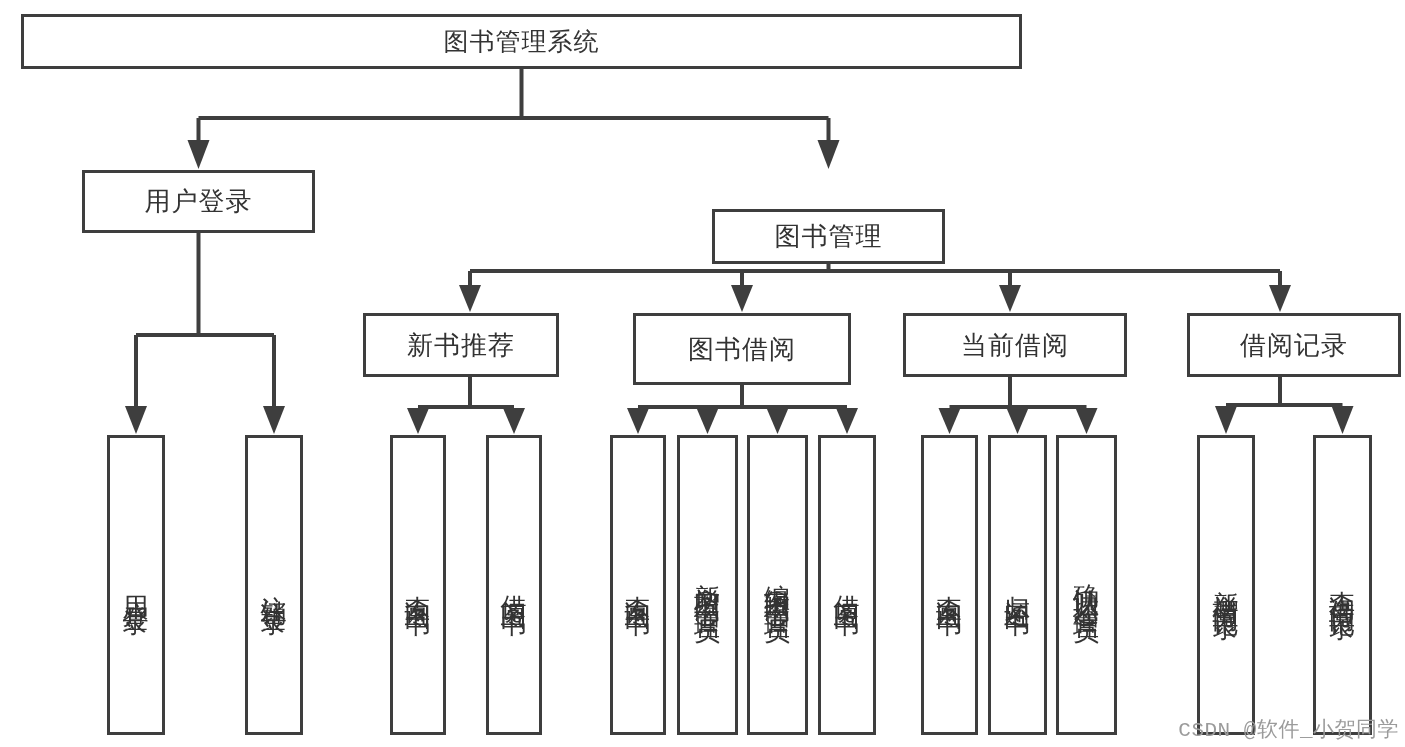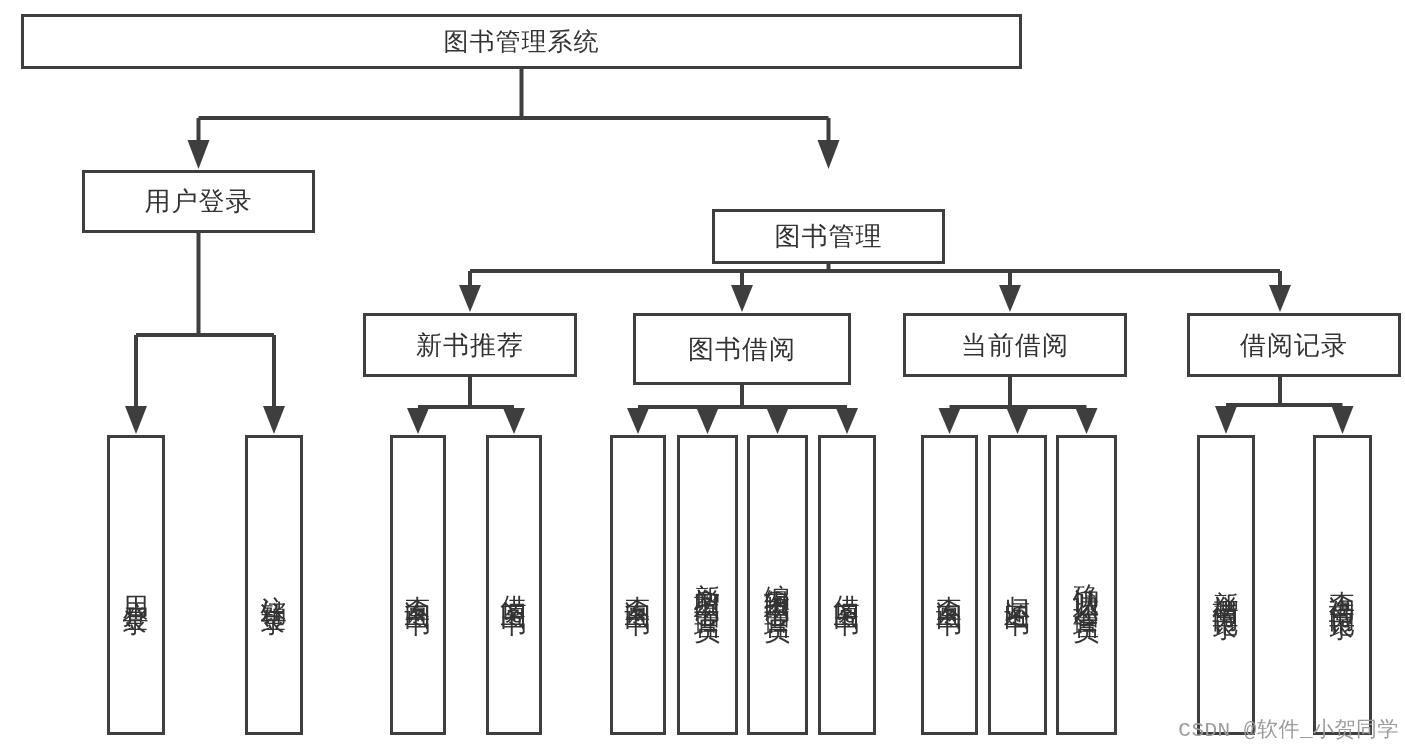--- a/index.html
+++ b/index.html
@@ -80,21 +80,21 @@
     <polygon points="1215,406 1237,406 1226,434"></polygon>
     <polygon points="1331.5,406 1353.5,406 1342.5,434"></polygon>
   </g>
 </svg>
 
 <div class="node h-node root-node" style="left:21px;top:14px;width:1001px;height:55px;">图书管理系统</div>
 
 <div class="node h-node" style="left:82px;top:170px;width:233px;height:63px;">用户登录</div>
 <div class="node h-node" style="left:712px;top:170px;width:233px;height:55px;margin-top:39px;">图书管理</div>
 
-<div class="node h-node" style="left:363px;top:313px;width:214px;height:64px;">新书推荐</div>
+<div class="node h-node" style="left:363px;top:313px;width:196px;height:64px;">新书推荐</div>
 <div class="node h-node" style="left:633px;top:313px;width:218px;height:72px;">图书借阅</div>
 <div class="node h-node" style="left:903px;top:313px;width:224px;height:64px;font-family:Liberation Serif, serif;">当前借阅</div>
 <div class="node h-node" style="left:1173px;top:313px;width:214px;height:64px;margin-left:14px;">借阅记录</div>
 
 <div class="node v-node" style="left:107px;top:435px;width:58px;height:300px;">用户登录</div>
 <div class="node v-node" style="left:245px;top:435px;width:58px;height:300px;">注销登录</div>
 
 <div class="node v-node" style="left:390px;top:435px;width:56px;height:300px;">查询图书</div>
 <div class="node v-node" style="left:486px;top:435px;width:56px;height:300px;">借阅图书</div>
 

